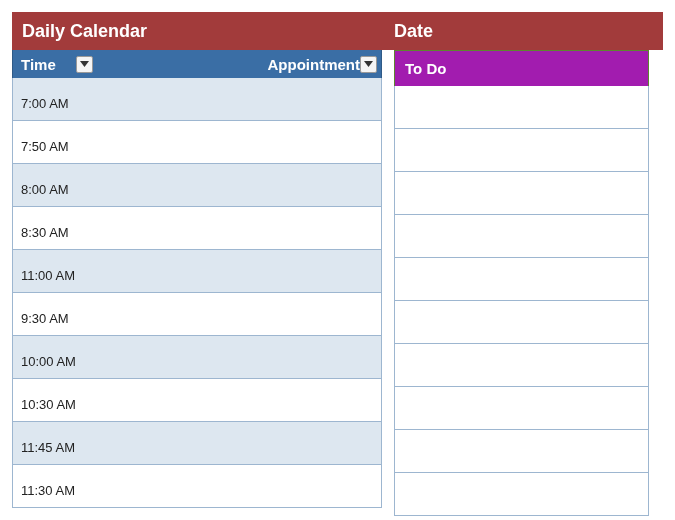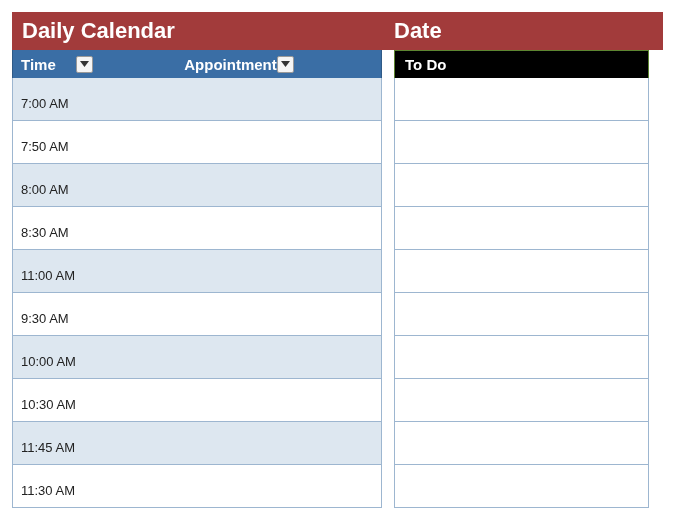--- a/index.html
+++ b/index.html
@@ -13,21 +13,21 @@
     .container {
       padding: 12px;
     }
     .header-band {
       background: #a23b3b;
       height: 38px;
       display: flex;
       align-items: center;
       color: #fff;
       font-weight: bold;
-      font-size: 22px;
+      font-size: 18px;
     }
     .header-left {
       width: 370px;
       padding-left: 10px;
     }
     .header-right {
       padding-left: 12px;
     }
     .body-area {
       display: flex;
@@ -56,42 +56,42 @@
       padding-left: 8px;
       display: flex;
       align-items: center;
       justify-content: space-between;
     }
     .appt-header {
       flex: 1;
       padding-left: 6px;
       display: flex;
       align-items: center;
-      justify-content: center;
+      justify-content: flex-end;
       padding-right: 4px;
     }
     .time-header .dropdown-btn { margin-right: 2px; }
     .dropdown-btn {
       width: 17px;
       height: 17px;
       background: #f5f5f5;
       border: 1px solid #999;
       border-radius: 2px;
       display: flex;
       align-items: center;
       justify-content: center;
       cursor: pointer;
     }
     .dropdown-btn svg { display: block; }
     .todo-header {
-      background: #000000;
+      background: #a21caf;
       color: #fff;
       font-weight: bold;
       font-size: 15px;
-      height: 28px;
+      height: 36px;
       display: flex;
       align-items: center;
       padding-left: 10px;
       border: 1px solid #5d8531;
       border-bottom: none;
     }
     .time-rows {
       border-left: 1px solid #9db6d0;
       border-right: 1px solid #9db6d0;
     }

